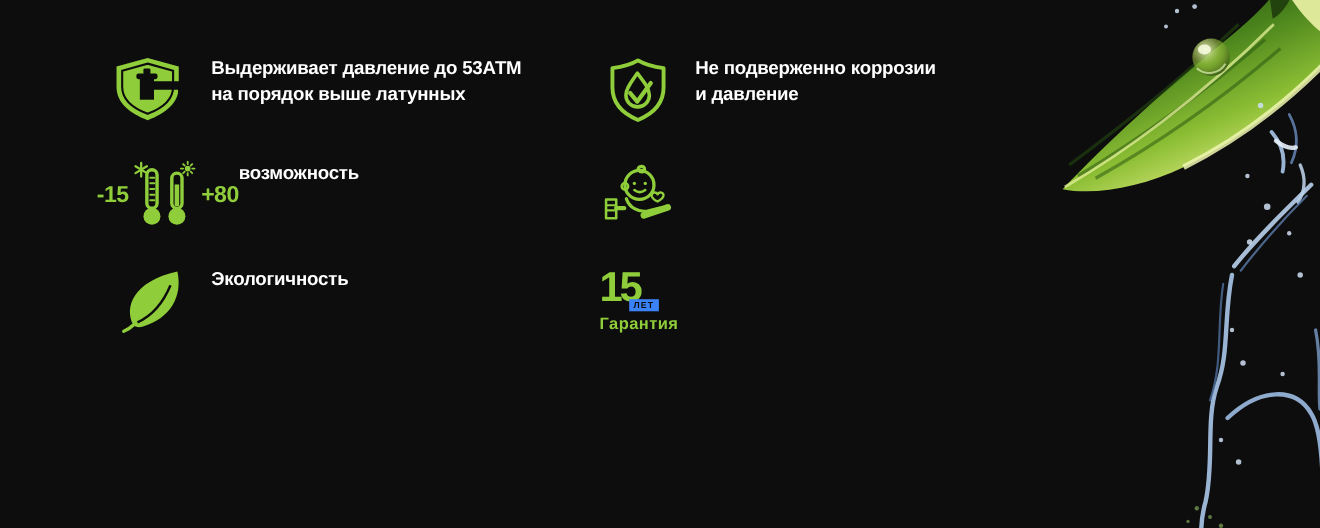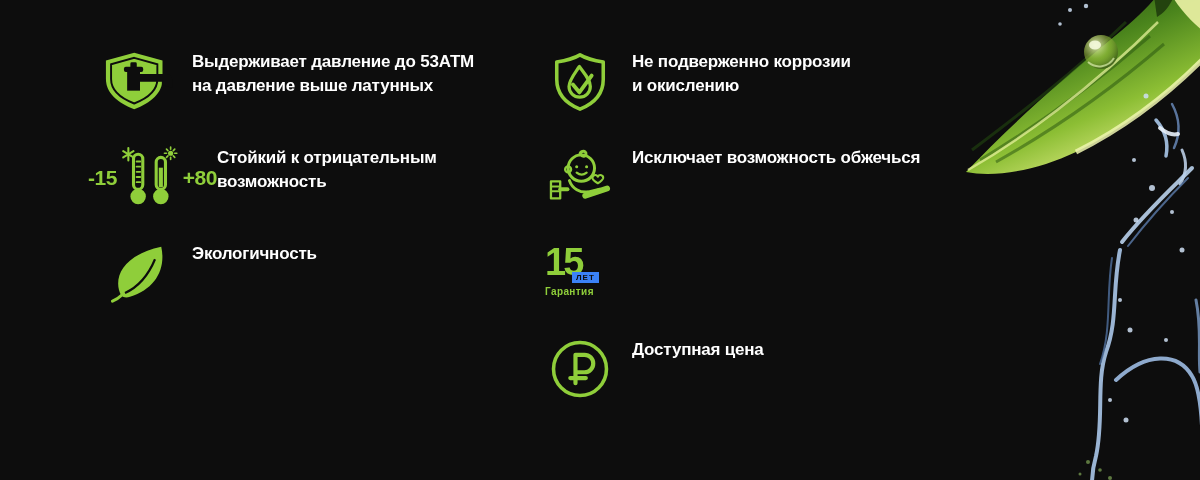--- a/index.html
+++ b/index.html
@@ -14,21 +14,21 @@
   .icon-box{flex:0 0 104px;display:flex;align-items:center;justify-content:center;color:#8fce3a;overflow:visible;}
   .caption{color:#fff;font-size:17px;font-weight:bold;line-height:24px;letter-spacing:-0.2px;}
   
   .thermo{display:flex;align-items:center;color:#8fce3a;}
   .tnum{font-size:21px;font-weight:bold;letter-spacing:-0.5px;}
   
   .warranty{position:relative;width:70px;color:#8fce3a;text-align:left;}
   .w15{font-size:38px;font-weight:bold;line-height:40px;letter-spacing:-3px;}
   .wchip{position:absolute;left:27px;top:30px;background:#3b82f6;color:#0d0d0d;
          font-size:8px;font-weight:bold;padding:1px 4px;letter-spacing:1px;}
-  .wgar{font-size:10px;font-weight:bold;margin-top:4px;letter-spacing:0.4px;}
+  .wgar{font-size:15px;font-weight:bold;margin-top:4px;letter-spacing:0.4px;}
   .decor{position:absolute;right:0;top:0;}
 </style>
 </head>
 <body>
 
 <div class="stage">
 
   <div class="col col-left">
 
     <div class="feature">
@@ -39,21 +39,21 @@
           <g fill="#0d0d0d">
             <rect x="36" y="32" width="20" height="30"></rect>
             <rect x="31" y="25" width="30" height="8" rx="3"></rect>
             <rect x="41" y="18" width="10" height="8" rx="2"></rect>
             <path d="M56,36 H97 Q106,36 106,45 V58 L90,53 L90,48 H56 Z"></path>
           </g>
         </svg>
       </div>
       <div class="caption">
         <div>Выдерживает давление до 53АТМ</div>
-        <div>на давление выше латунных</div>
+        <div>на порядок выше латунных</div>
       </div>
     </div>
 
     <div class="feature">
       <div class="icon-box">
         <div class="thermo">
           <span class="tnum">-15</span>
           <svg width="66" height="64" viewBox="0 0 64 62">
             <g stroke="currentColor" fill="none" stroke-linecap="round">
               <g stroke-width="2">
@@ -83,21 +83,20 @@
               <rect x="38" y="11" width="9" height="31" rx="4.5" stroke-width="3"></rect>
             </g>
             <rect x="40.5" y="21" width="4" height="19" fill="currentColor"></rect>
             <circle cx="20.5" cy="49" r="7.5" fill="currentColor"></circle>
             <circle cx="42.5" cy="49" r="7.5" fill="currentColor"></circle>
           </svg>
           <span class="tnum">+80</span>
         </div>
       </div>
       <div class="caption">
-        <div>Стойкий к отрицательным</div>
         <div>возможность</div>
       </div>
     </div>
 
 
     <div class="feature">
       <div class="icon-box">
         <svg width="60" height="62" viewBox="0 0 96 96">
           <path fill="currentColor" d="M18,84 C4,58 18,20 82,6 C90,42 72,74 32,86 C26,88 21,87 18,84 Z"></path>
           <path fill="none" stroke="#0d0d0d" stroke-width="3.5" d="M24,80 C46,70 62,50 72,26"></path>
@@ -118,21 +117,21 @@
         <svg width="62" height="64" viewBox="0 0 96 96">
           <g fill="none" stroke="currentColor" stroke-linejoin="round" stroke-linecap="round">
             <path stroke-width="5.5" d="M48,6 C58,12 70,15 84,17 V44 C84,66 70,81 48,90 C26,81 12,66 12,44 V17 C26,15 38,12 48,6 Z"></path>
             <path stroke-width="5" d="M47,24 C39,36 31,45 31,55 a16.5,16.5 0 0 0 33,0 C64,45 56,36 47,24 Z"></path>
             <path stroke-width="6" d="M37,52 L47,64 L66,38"></path>
           </g>
         </svg>
       </div>
       <div class="caption">
         <div>Не подверженно коррозии</div>
-        <div>и окислению</div>
+        <div>и давление</div>
       </div>
     </div>
 
     <div class="feature">
       <div class="icon-box">
         <svg width="66" height="60" viewBox="0 0 100 88">
           <g fill="none" stroke="currentColor" stroke-width="4.5" stroke-linecap="round" stroke-linejoin="round">
             <circle cx="52" cy="32" r="20"></circle>
             <path d="M50,12 c0,-7 10,-7 9,-1 c-0.7,4 -6,4 -7,1"></path>
             <circle cx="32" cy="34" r="4.5" stroke-width="3.5"></circle>
@@ -142,48 +141,33 @@
             <path d="M58,74 L91,63" stroke-width="9"></path>
             <path d="M6,52 h14 v26 h-14 z" stroke-width="3.5"></path>
             <path d="M6,60 h14 M6,67 h14" stroke-width="3"></path>
             <path d="M20,64 h11" stroke-width="6"></path>
           </g>
           <circle cx="45" cy="30" r="2.3" fill="currentColor"></circle>
           <circle cx="60" cy="30" r="2.3" fill="currentColor"></circle>
         </svg>
       </div>
       <div class="caption">
-        <div>Исключает возможность обжечься</div>
       </div>
     </div>
 
     <div class="feature">
       <div class="icon-box">
         <div class="warranty">
           <div class="w15">15</div>
           <div class="wchip">ЛЕТ</div>
           <div class="wgar">Гарантия</div>
         </div>
       </div>
     </div>
 
-    <div class="feature">
-      <div class="icon-box">
-        <svg width="62" height="62" viewBox="0 0 96 96">
-          <g fill="none" stroke="currentColor" stroke-linecap="round" stroke-linejoin="round">
-            <circle cx="48" cy="48" r="41" stroke-width="5.5"></circle>
-            <path d="M41,70 V26 H55 a13.5,13.5 0 0 1 0,27 H41" stroke-width="6.5"></path>
-            <path d="M33,62 H57" stroke-width="6.5"></path>
-          </g>
-        </svg>
-      </div>
-      <div class="caption">
-        <div>Доступная цена</div>
-      </div>
-    </div>
 
   </div>
 
   <svg class="decor" width="280" height="480" viewBox="0 0 280 480">
     <defs>
       <linearGradient id="lg" x1="0" y1="0" x2="0.55" y2="1">
         <stop offset="0" stop-color="#16300a"></stop>
         <stop offset="0.45" stop-color="#4a841c"></stop>
         <stop offset="0.75" stop-color="#8cbe34"></stop>
         <stop offset="1" stop-color="#d9e87e"></stop>

